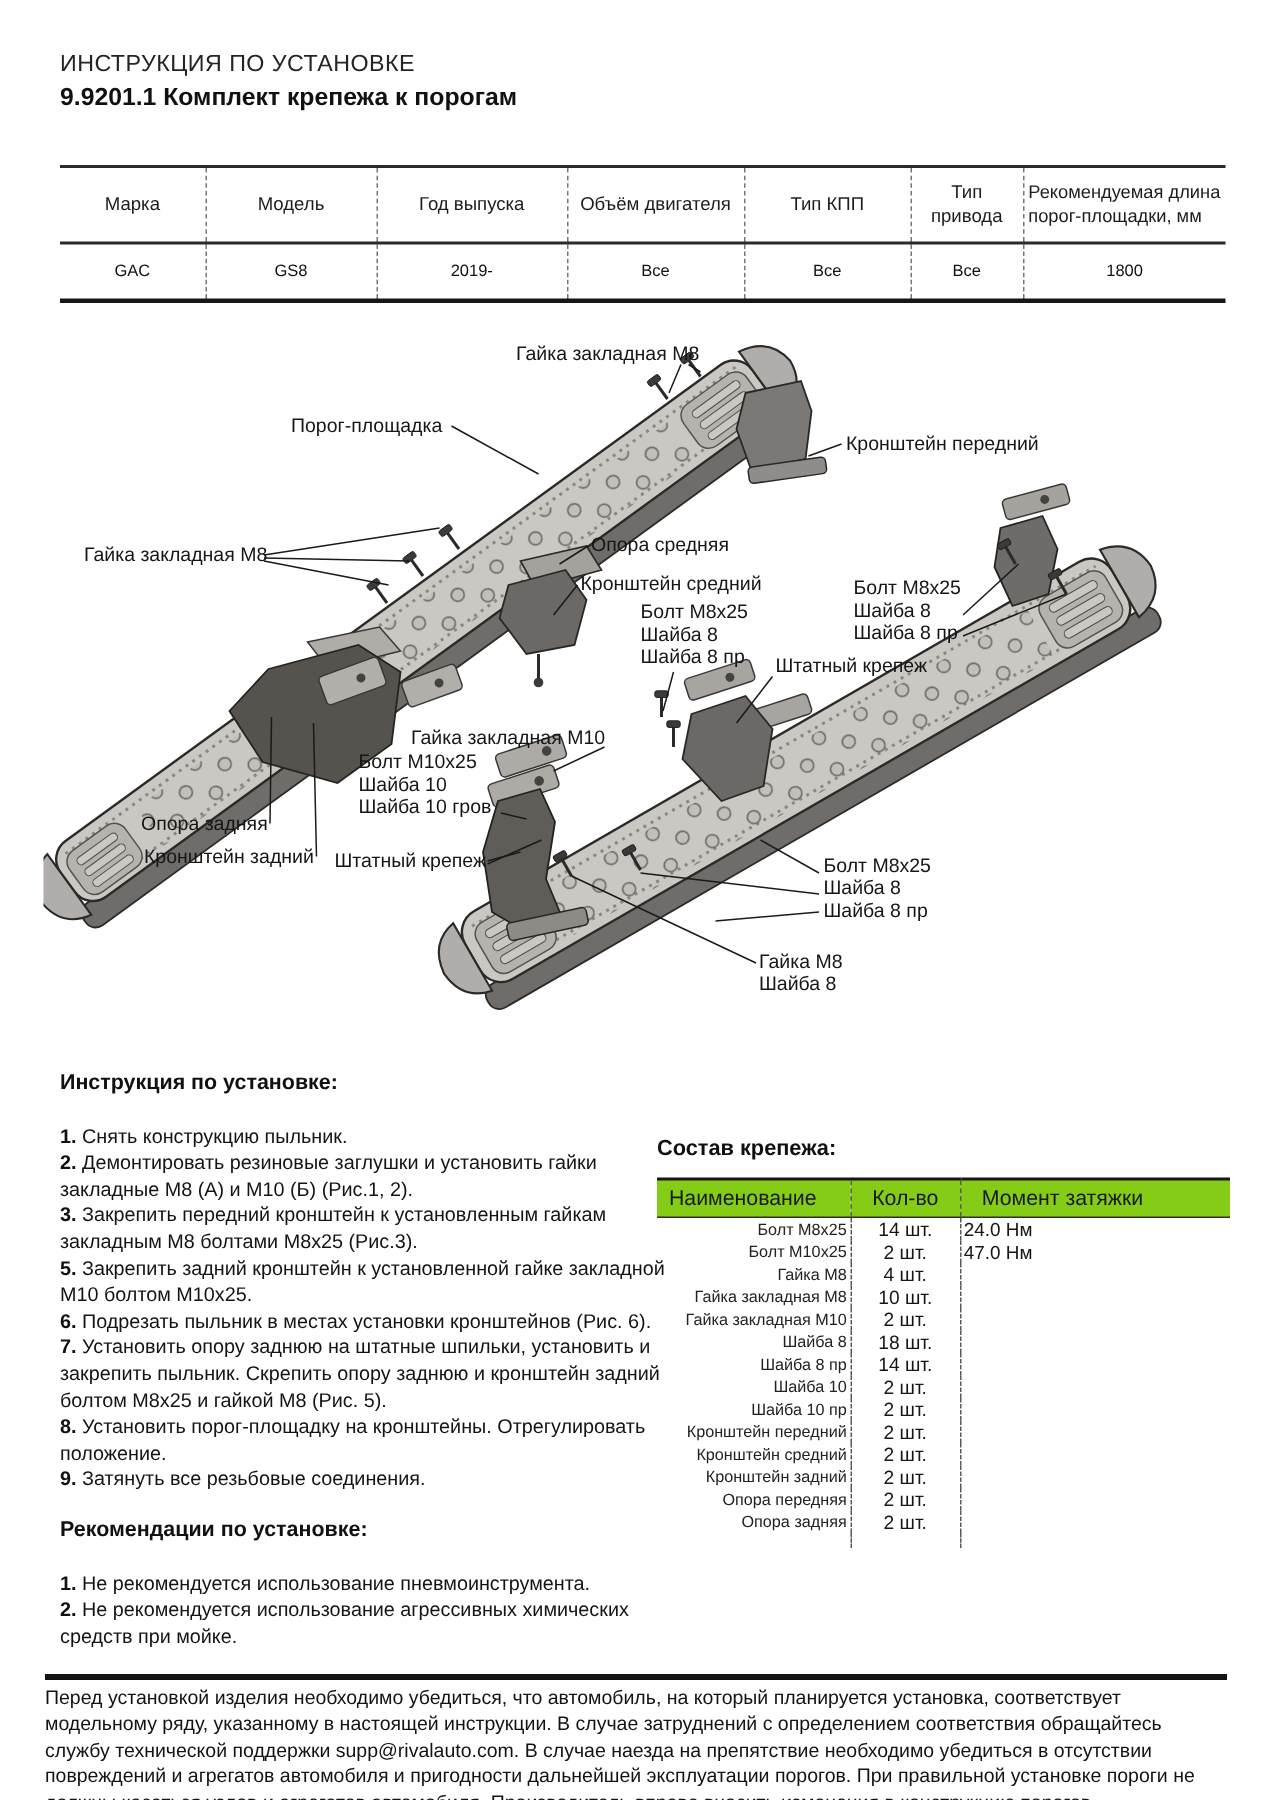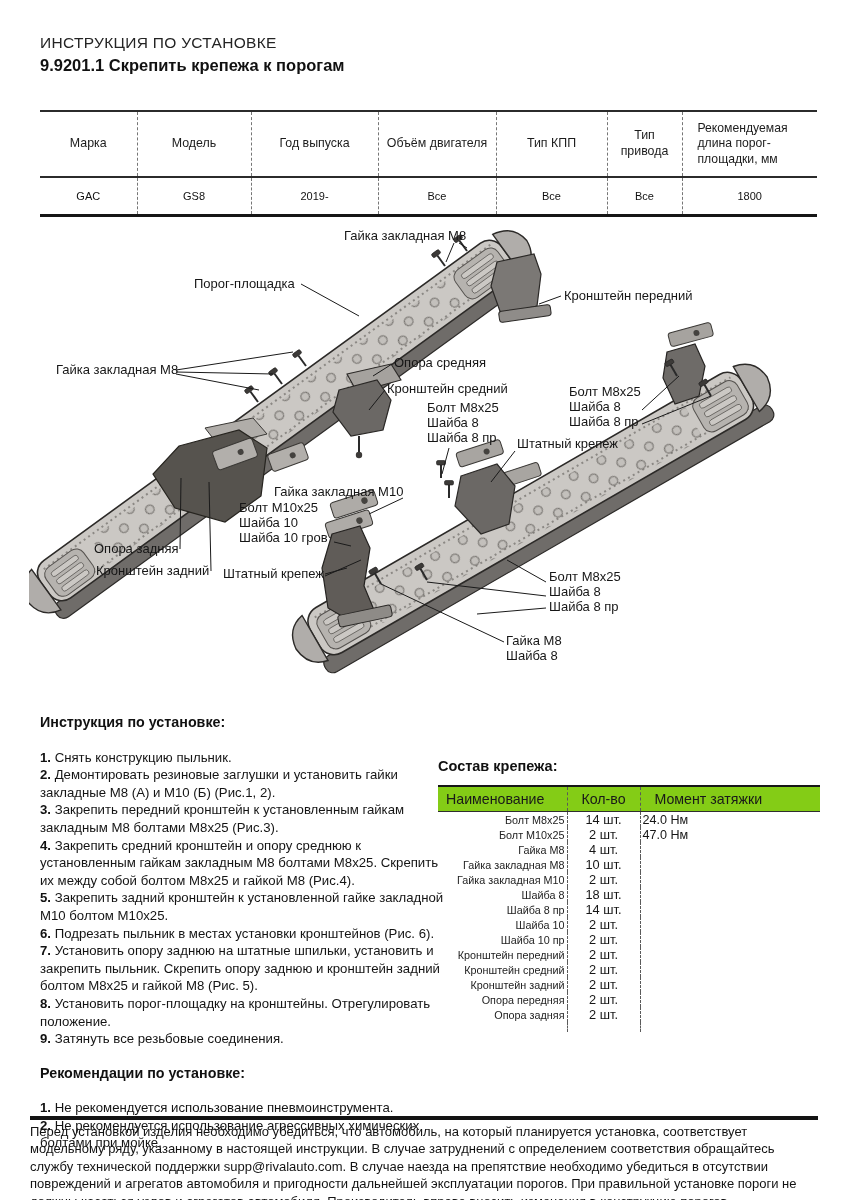--- a/index.html
+++ b/index.html
@@ -11,21 +11,21 @@
   .doc-subtitle{font-size:16.5px;font-weight:bold;margin-top:4px;color:#111;}
   
   table.spec{position:absolute;left:40px;top:110px;width:777px;border-collapse:collapse;table-layout:fixed;}
   table.spec thead tr{border-top:2px solid #2b2b2b;border-bottom:2px solid #2b2b2b;}
   table.spec tbody tr{border-bottom:3px solid #161616;}
   table.spec th{font-weight:normal;font-size:12.4px;text-align:center;vertical-align:middle;
                 padding:9px 3px;border-right:1px dashed #767676;color:#1c1c1c;line-height:1.25;}
   table.spec td{font-size:11px;text-align:center;vertical-align:middle;
                 padding:12px 3px;border-right:1px dashed #767676;color:#111;}
   table.spec th:last-child,table.spec td:last-child{border-right:none;}
-  table.spec th.last{text-align:left;padding-left:15px;font-size:12.2px;}
+  table.spec th.last{text-align:left;padding-left:3px;font-size:12.2px;}
   
   .diagram{position:absolute;left:29px;top:224px;width:790px;height:482px;}
   .diagram svg{width:100%;height:100%;}
   .diagram text{font-family:"Liberation Sans",sans-serif;font-size:13px;fill:#161616;}
   
   .instructions{position:absolute;left:40px;top:714px;width:404px;font-size:13.2px;line-height:17.6px;color:#141414;}
   .instructions h3{font-size:14.3px;margin:0 0 17px 0;color:#111;}
   .instructions h3.rec{margin:17px 0 17px 0;}
   .instructions p{margin:0;}
   .instructions b{color:#111;}
@@ -48,21 +48,21 @@
   .footer{position:absolute;left:30px;top:1116px;width:788px;border-top:4px solid #131313;padding-top:3px;}
   .footer p{margin:0;font-size:13px;font-weight:normal;line-height:1.34;color:#131313;}
 </style>
 </head>
 <body>
 
 <div class="page">
 
   <div class="doc-header">
     <div class="doc-title">ИНСТРУКЦИЯ ПО УСТАНОВКЕ</div>
-    <div class="doc-subtitle">9.9201.1 Скрепить крепежа к порогам</div>
+    <div class="doc-subtitle">9.9201.1 Комплект крепежа к порогам</div>
   </div>
 
   <table class="spec">
     <colgroup>
       <col style="width:97px">
         <col style="width:114px">
         <col style="width:127px">
         <col style="width:118px">
       <col style="width:111px">
         <col style="width:75px">
@@ -264,29 +264,28 @@
       <text x="477" y="421">Гайка М8</text>
       <text x="477" y="436">Шайба 8</text>
     </svg>
   </div>
 
   <div class="instructions">
     <h3>Инструкция по установке:</h3>
     <p><b>1.</b> <span>Снять конструкцию пыльник.</span></p>
     <p><b>2.</b> <span>Демонтировать резиновые заглушки и установить гайки закладные М8 (А) и М10 (Б) (Рис.1, 2).</span></p>
     <p><b>3.</b> <span>Закрепить передний кронштейн к установленным гайкам закладным М8 болтами М8х25 (Рис.3).</span></p>
-    <p><b>4.</b> <span>Закрепить средний кронштейн и опору среднюю к установленным гайкам закладным М8 болтами М8х25. Скрепить их между собой болтом М8х25 и гайкой М8 (Рис.4).</span></p>
     <p><b>5.</b> <span>Закрепить задний кронштейн к установленной гайке закладной М10 болтом М10х25.</span></p>
     <p><b>6.</b> <span>Подрезать пыльник в местах установки кронштейнов (Рис. 6).</span></p>
     <p><b>7.</b> <span>Установить опору заднюю на штатные шпильки, установить и закрепить пыльник. Скрепить опору заднюю и кронштейн задний болтом М8х25 и гайкой М8 (Рис. 5).</span></p>
     <p><b>8.</b> <span>Установить порог-площадку на кронштейны. Отрегулировать положение.</span></p>
     <p><b>9.</b> <span>Затянуть все резьбовые соединения.</span></p>
     <h3 class="rec">Рекомендации по установке:</h3>
     <p><b>1.</b> <span>Не рекомендуется использование пневмоинструмента.</span></p>
-    <p><b>2.</b> <span>Не рекомендуется использование агрессивных химических болтами при мойке.</span></p>
+    <p><b>2.</b> <span>Не рекомендуется использование агрессивных химических средств при мойке.</span></p>
   </div>
 
   <div class="parts">
     <div class="parts-title">Состав крепежа:</div>
     <table class="parts-table">
       <colgroup>
           <col style="width:129px">
           <col style="width:73px">
           <col style="width:180px">
         </colgroup>

